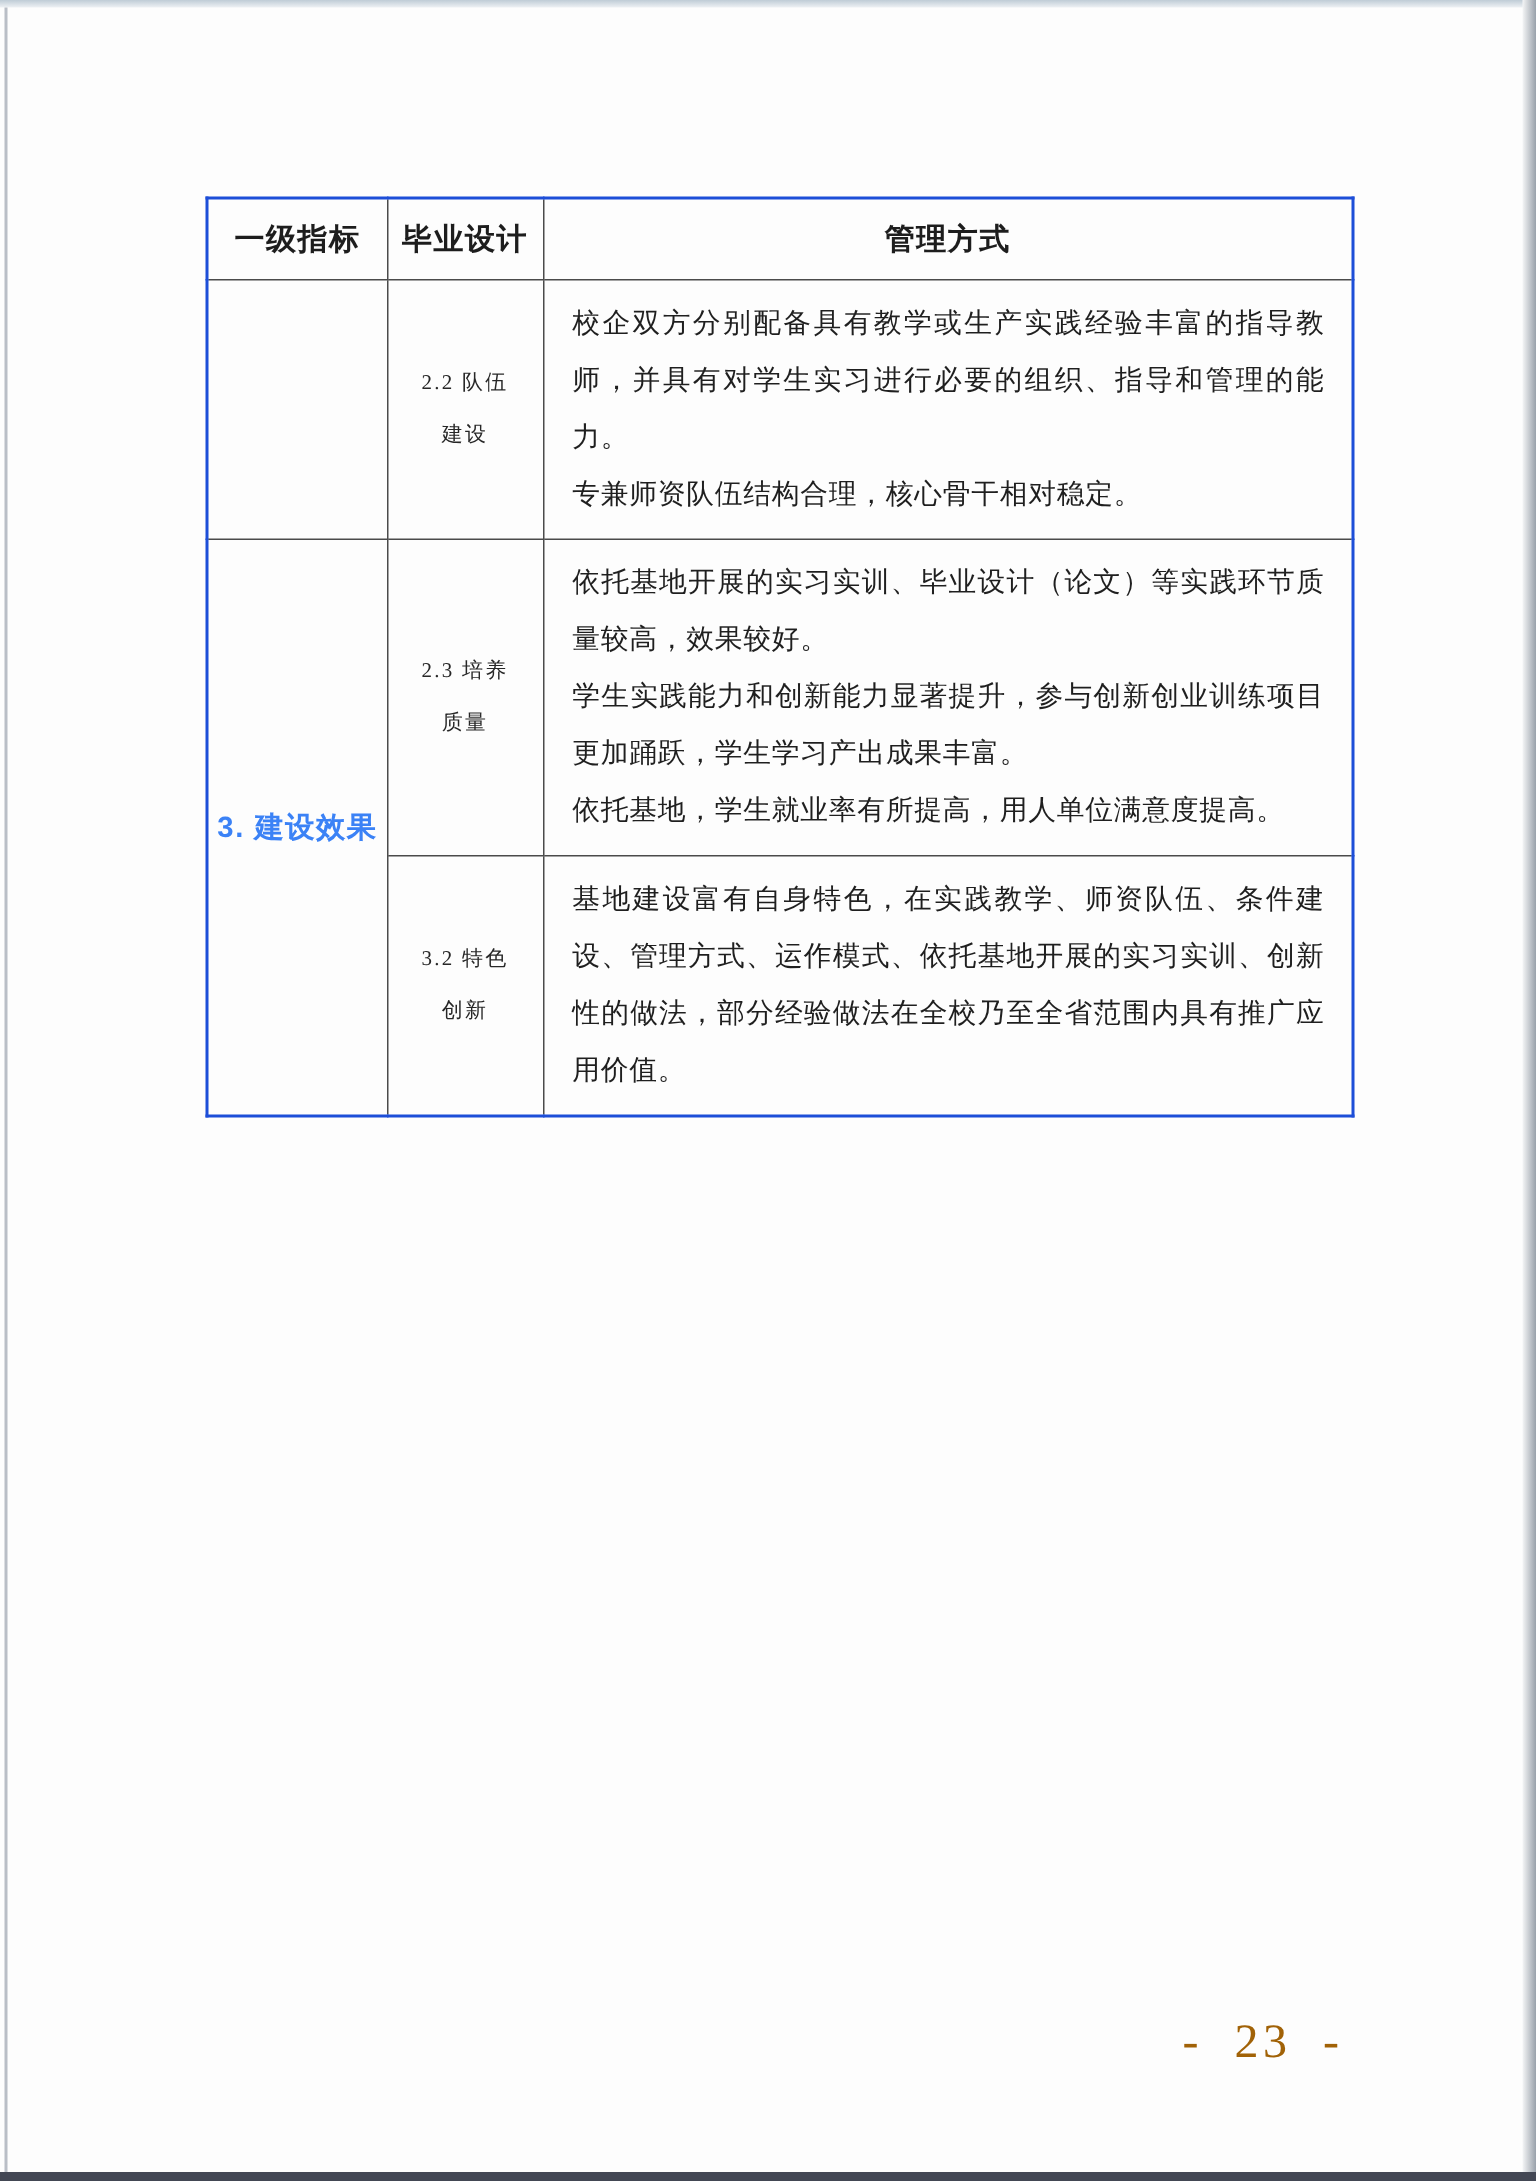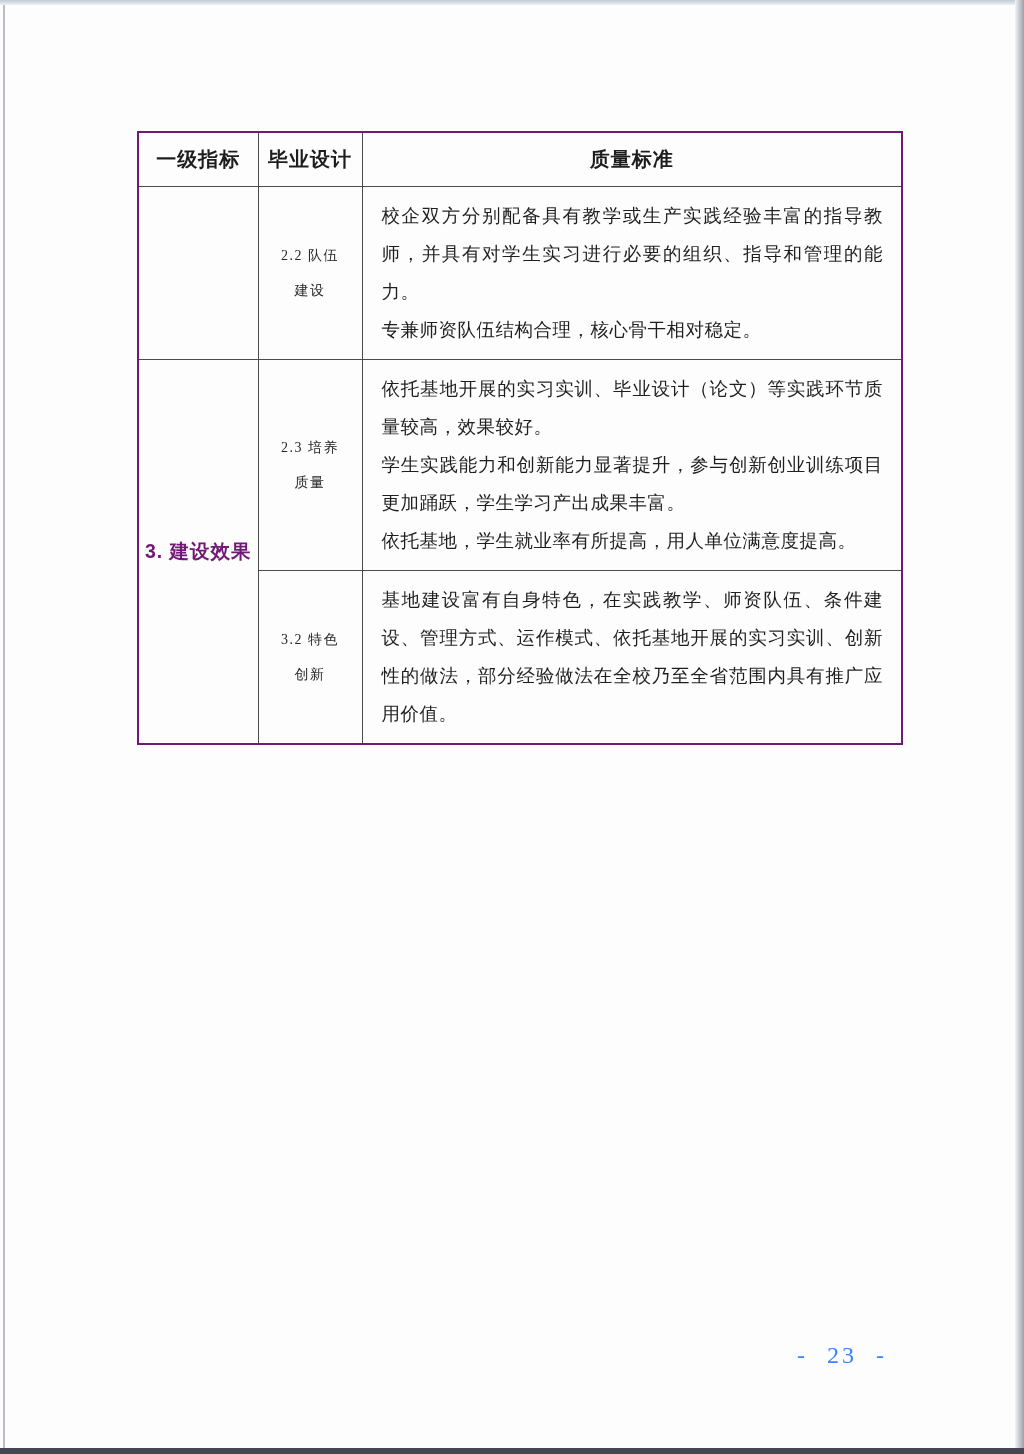--- a/index.html
+++ b/index.html
@@ -34,21 +34,21 @@
     background: linear-gradient(to right, #f4f5f6, #99a1aa);
   }
 
   table.quality-table {
     position: absolute;
     left: 137px;
     top: 131px;
     width: 764px;
     border-collapse: collapse;
     table-layout: fixed;
-    border: 2px solid #701a75;
+    border: 2px solid #1d4ed8;
   }
   .quality-table th,
   .quality-table td {
     border: 1.5px solid #4b4b4b;
     vertical-align: middle;
   }
 
   .col-l1 { width: 120px; }
   .col-l2 { width: 104px; }
   .col-std { width: 540px; }
@@ -65,21 +65,21 @@
     text-align: center;
     color: #1d1d1d;
     letter-spacing: 1px;
   }
 
   td.cell-level1 {
     font-family: "Liberation Sans", "DejaVu Sans", sans-serif;
     font-weight: 700;
     font-size: 19.5px;
     text-align: center;
-    color: #701a75;
+    color: #3b82f6;
     letter-spacing: 1px;
     white-space: pre-line;
     padding: 0 4px;
     margin-top: 30px;
   }
 
   td.cell-level2 {
     font-size: 14px;
     text-align: center;
     line-height: 35px;
@@ -98,24 +98,24 @@
     color: #1f1f1f;
     padding: 10px 18px 10px 19px;
   }
 
   .page-number {
     position: absolute;
     left: 782px;
     top: 1342px;
     width: 120px;
     text-align: center;
-    font-size: 24px;
+    font-size: 32px;
     letter-spacing: 3px;
     word-spacing: 10px;
-    color: #3b82f6;
+    color: #a16207;
   }
 </style>
 </head>
 <body>
 
 <div class="page">
 
   <div class="edge-top"></div>
   <div class="edge-left"></div>
   <div class="edge-right"></div>
@@ -124,21 +124,21 @@
   <table class="quality-table">
     <colgroup>
       <col class="col-l1">
       <col class="col-l2">
       <col class="col-std">
     </colgroup>
     <thead>
       <tr class="header-row">
         <th>一级指标</th>
         <th>毕业设计</th>
-        <th>质量标准</th>
+        <th>管理方式</th>
       </tr>
     </thead>
     <tbody>
       <tr class="row-1">
         <td class="cell-level1"></td>
         <td class="cell-level2">2.2 队伍
 建设</td>
         <td class="cell-standard">校企双方分别配备具有教学或生产实践经验丰富的指导教师，并具有对学生实习进行必要的组织、指导和管理的能力。
 专兼师资队伍结构合理，核心骨干相对稳定。</td>
       </tr>

